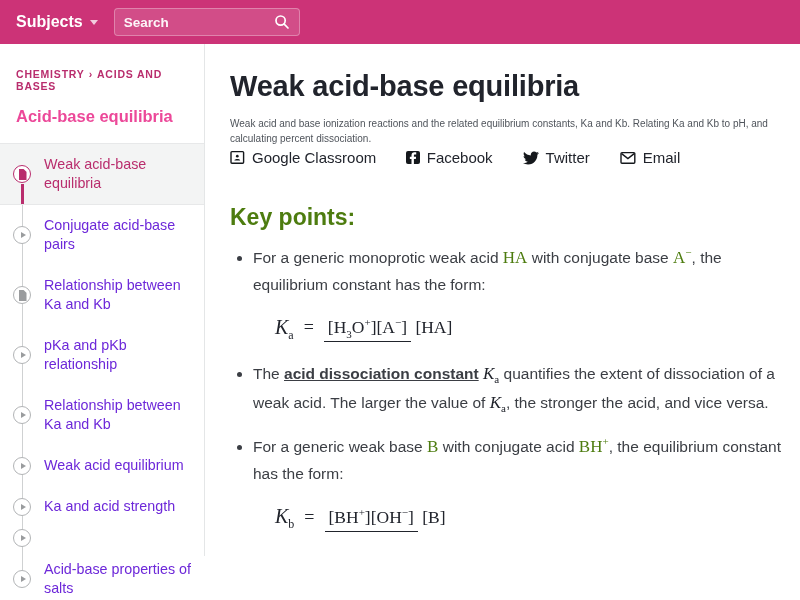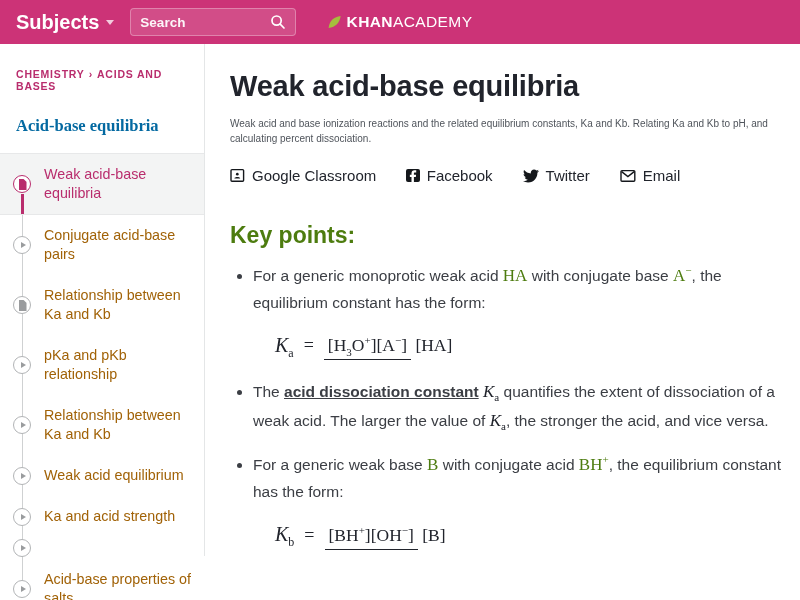--- a/index.html
+++ b/index.html
@@ -3,68 +3,68 @@
 <meta charset="utf-8">
 <style>
   * { box-sizing: border-box; margin: 0; padding: 0; }
   html,body { width: 800px; height: 600px; overflow: hidden; background:#fff;
               font-family: "Liberation Sans", sans-serif; }
 
   
   .header { height:44px; background:#cc3377; display:flex; align-items:center;
             padding:0 16px; position:relative; }
   .subjects-btn { display:flex; align-items:center; gap:7px; color:#fff;
-                  font-size:20px; font-weight:700; cursor:pointer; margin-right:16px;}
+                  font-size:16px; font-weight:700; cursor:pointer; margin-right:16px;}
   .caret-down { width:0; height:0; border-left:4.5px solid transparent;
                 border-right:4.5px solid transparent; border-top:5px solid rgba(255,255,255,.75);}
-  .search-box { width:166px; height:28px; background:rgba(255,255,255,.13);
+  .search-box { width:186px; height:28px; background:rgba(255,255,255,.13);
                 border:1px solid rgba(255,255,255,.30); border-radius:4px;
                 display:flex; align-items:center; padding:0 9px; cursor:text;}
   .search-text { color:#fff; font-size:13.5px; font-weight:600; opacity:.95;}
   .search-icon { margin-left:auto; display:flex;}
   .logo { position:absolute; left:50%; transform:translateX(-50%); display:flex;
           align-items:center; gap:5px; cursor:pointer;}
   .logo-khan { color:#fff; font-size:15.5px; font-weight:800; letter-spacing:.4px;}
   .logo-academy { color:#fff; font-size:15.5px; font-weight:300; letter-spacing:.4px;}
 
   
   .layout { display:flex; height:512px; }
   .sidebar { width:205px; flex:0 0 205px; border-right:1px solid #e4e6e7; position:relative;}
   .sidebar-head { padding:24px 16px 0 16px; }
   .breadcrumb { color:#b92d6d; font-size:10.5px; font-weight:700; letter-spacing:.8px;}
   .breadcrumb .sep { margin:0 4px; font-weight:700;}
   .crumb { cursor:pointer; }
-  .lesson-title { margin-top:24px; font-size:16.5px; font-weight:700; color:#0369a1;font-family:Liberation Serif, serif;}
+  .lesson-title { margin-top:15px; font-size:16.5px; font-weight:700; color:#ec4899;}
 
   .lesson-list { margin-top:17px; position:relative; }
   .connector { position:absolute; left:21.5px; top:22px; bottom:24px; width:1.5px;
                background:#cfd1d2; z-index:0;}
   .lesson-item { position:relative; padding:11px 12px 11px 44px; cursor:pointer; z-index:1;}
-  .lesson-label { font-size:14.3px; line-height:19px; color:#a16207;}
+  .lesson-label { font-size:14.3px; line-height:19px; color:#6d28d9;}
   .item-icon { position:absolute; left:13px; top:50%; transform:translateY(-50%);
                width:18px; height:18px; border-radius:50%; border:1.5px solid #b2b4b6;
                background:#fff; display:flex; align-items:center; justify-content:center;
                z-index:2;}
   .play-tri { width:0; height:0; border-left:5.5px solid #9a9c9e;
               border-top:3.5px solid transparent; border-bottom:3.5px solid transparent;
               margin-left:2px;}
   .doc-svg path { fill:#9a9c9e; }
   .lesson-item.active { background:#f3f4f4; border-top:1px solid #e7e8e9;
                         border-bottom:1px solid #e7e8e9;}
   .lesson-item.active .lesson-label { color:#b92d6d; }
   .lesson-item.active .item-icon { border-color:#b92d6d; }
   .lesson-item.active .doc-svg path { fill:#b92d6d; }
   .lesson-item.active::after { content:""; position:absolute; left:21px; width:2.5px;
                                top:calc(50% + 10px); bottom:0; background:#b92d6d; z-index:1;}
 
   
   .content { flex:1; padding:26px 12px 0 25px; }
   .page-title { font-size:29px; font-weight:700; color:#21242c; letter-spacing:-.2px;}
   .page-desc { margin-top:13px; font-size:10px; line-height:1.5; color:#4f545b; max-width:558px;}
-  .share-row { margin-top:21px; display:flex; align-items:flex-end; gap:30px;}
+  .share-row { margin-top:3px; display:flex; align-items:flex-end; gap:30px;}
   .share-item { display:flex; align-items:center; gap:7px; font-size:15px;
                 color:#21242c; cursor:pointer;}
   .fb-badge { width:13.5px; height:13.5px; background:#15181c; border-radius:2px;
               position:relative; overflow:hidden;}
 
   .keypoints-title { margin-top:38px; font-size:23px; font-weight:700; color:#4d7c0f;}
   .keypoints { margin-top:13px; padding-left:23px; max-width:565px;}
   .keypoints li { font-size:15.5px; line-height:1.62; color:#3b3e44; margin-bottom:15px;}
   .math { font-family:"Liberation Serif", serif; font-size:17px; color:#4d7c0f;}
   .math sup, .math sub { font-size:11px; }
@@ -92,28 +92,20 @@
   </div>
   <div class="search-box">
     <span class="search-text">Search</span>
     <span class="search-icon">
       <svg width="16" height="16" viewBox="0 0 16 16">
           <circle cx="6.6" cy="6.6" r="4.6" fill="none" stroke="#fff" stroke-width="1.7"></circle>
           <line x1="10.2" y1="10.2" x2="14" y2="14" stroke="#fff" stroke-width="1.7" stroke-linecap="round"></line>
         </svg>
     </span>
   </div>
-  <div class="logo">
-    <svg width="14" height="14" viewBox="0 0 14 14">
-        <path d="M13 1 C6.5 1.8 1.6 5.8 1 13 C8 12 12.3 7.7 13 1 Z" fill="#a6bc3c"></path>
-      </svg>
-    <span>
-      <span class="logo-khan">KHAN</span><span class="logo-academy">ACADEMY</span>
-    </span>
-  </div>
 </div>
 
 <div class="layout">
 
   <div class="sidebar">
     <div class="sidebar-head">
       <div class="breadcrumb">
         <span class="crumb">CHEMISTRY</span><span class="sep">›</span><span class="crumb">ACIDS AND BASES</span>
       </div>
       <div class="lesson-title">Acid-base equilibria</div>

